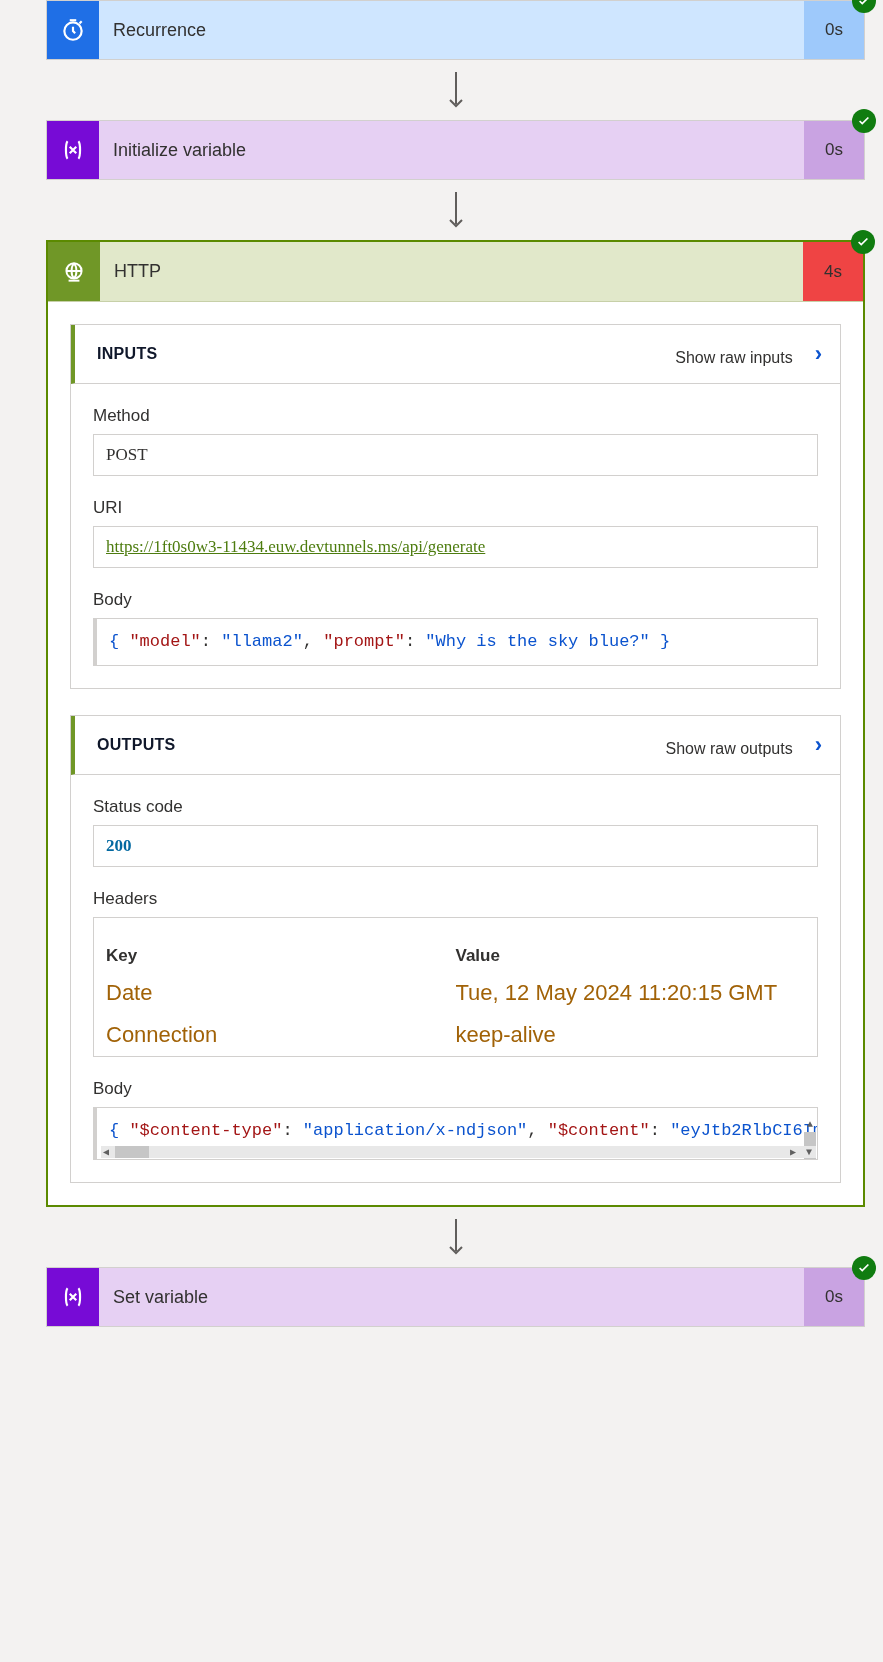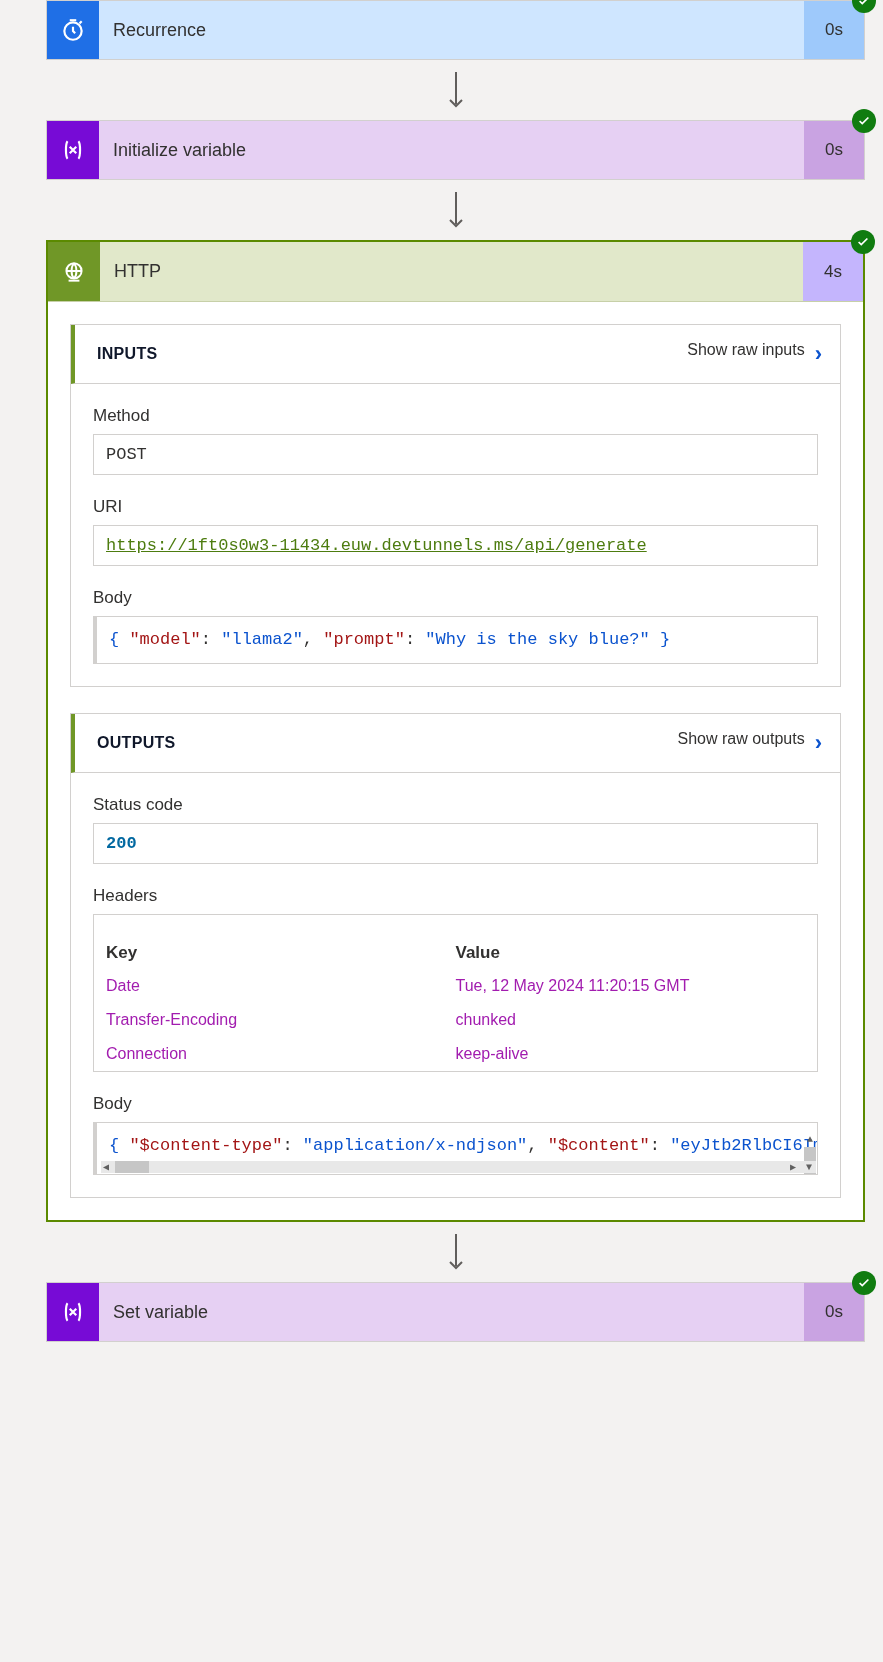--- a/index.html
+++ b/index.html
@@ -50,21 +50,21 @@
   .duration {
     width: 60px;
     display: flex;
     align-items: center;
     justify-content: center;
     font-size: 17px;
     color: #323130;
   }
   .dur-recurrence { background: #9ec9fb; }
   .dur-variable   { background: #c9a3e2; }
-  .dur-http       { background: #c4b5fd; }
+  .dur-http       { background: #ef4444; }
   .badge {
     position: absolute;
     top: -12px;
     right: -12px;
     width: 24px;
     height: 24px;
     border-radius: 50%;
     background: #107c10;
     display: flex;
     align-items: center;
@@ -101,43 +101,43 @@
     border-left: 4px solid #709727;
   }
   .section-header .label {
     font-size: 16px;
     font-weight: 600;
     letter-spacing: 0.3px;
     color: #0f172a;
   }
   .show-raw {
     display: flex;
-    align-items: flex-start;
-    gap: 10px;
+    align-items: flex-end;
+    gap: 22px;
     font-size: 16px;
     color: #323130;
     cursor: pointer;
   }
   .show-raw .chev {
     color: #0b53ce;
     font-size: 22px;
     font-weight: bold;
   }
   .section-content {
     padding: 22px;
   }
   .field-label {
     font-size: 17px;
     color: #323130;
     margin-bottom: 8px;
   }
   .field-box {
     border: 1px solid #d2d0ce;
     padding: 10px 12px;
-    font-family: Liberation Mono, monospace;
+    font-family: Liberation Serif, serif;
     font-size: 17px;
     color: #323130;
     margin-bottom: 22px;
     white-space: pre;
     overflow: hidden;
   }
   .field-box.mono-link span { text-decoration: underline; color: #4d7c0f; }
   .json-box {
     border: 1px solid #d2d0ce;
     border-left: 4px solid #d2d0ce;
@@ -165,22 +165,22 @@
     align-items: flex-end;
   }
   .headers-head {
     font-weight: 700;
     font-size: 17px;
     color: #323130;
   }
   .hk { flex: 1; }
   .hv { flex: 1; }
   .headers-row {
-    font-size: 16px;
-    color: #a21caf;
+    font-size: 22px;
+    color: #a16207;
     padding-top: 8px;
     padding-bottom: 8px;
   }
   .body-scroll {
     position: relative;
   }
   .body-scroll .scrollbar-v {
     position: absolute;
     right: 1px;
     top: 24px;
@@ -328,24 +328,20 @@
             <div style="height:18px"></div>
             <div class="headers-head">
               <div class="hk">Key</div>
               <div class="hv">Value</div>
             </div>
             <div class="headers-row">
               <div class="hk">Date</div>
               <div class="hv">Tue, 12 May 2024 11:20:15 GMT</div>
             </div>
             <div class="headers-row">
-              <div class="hk">Transfer-Encoding</div>
-              <div class="hv">chunked</div>
-            </div>
-            <div class="headers-row">
               <div class="hk">Connection</div>
               <div class="hv">keep-alive</div>
             </div>
           </div>
 
           <div class="field-label">Body</div>
           <div class="json-box body-scroll json-body-out"><span class="tok-brace">{</span>
   <span class="tok-key">"$content-type"</span><span class="tok-colon">: </span><span class="tok-str">"application/x-ndjson"</span><span class="tok-colon">,</span>
   <span class="tok-key">"$content"</span><span class="tok-colon">: </span><span class="tok-str">"eyJtb2RlbCI6ImxsYW1hMiIsImNyZWF0ZWRfYXQiOiIyMDI0LTAz</span>
 

